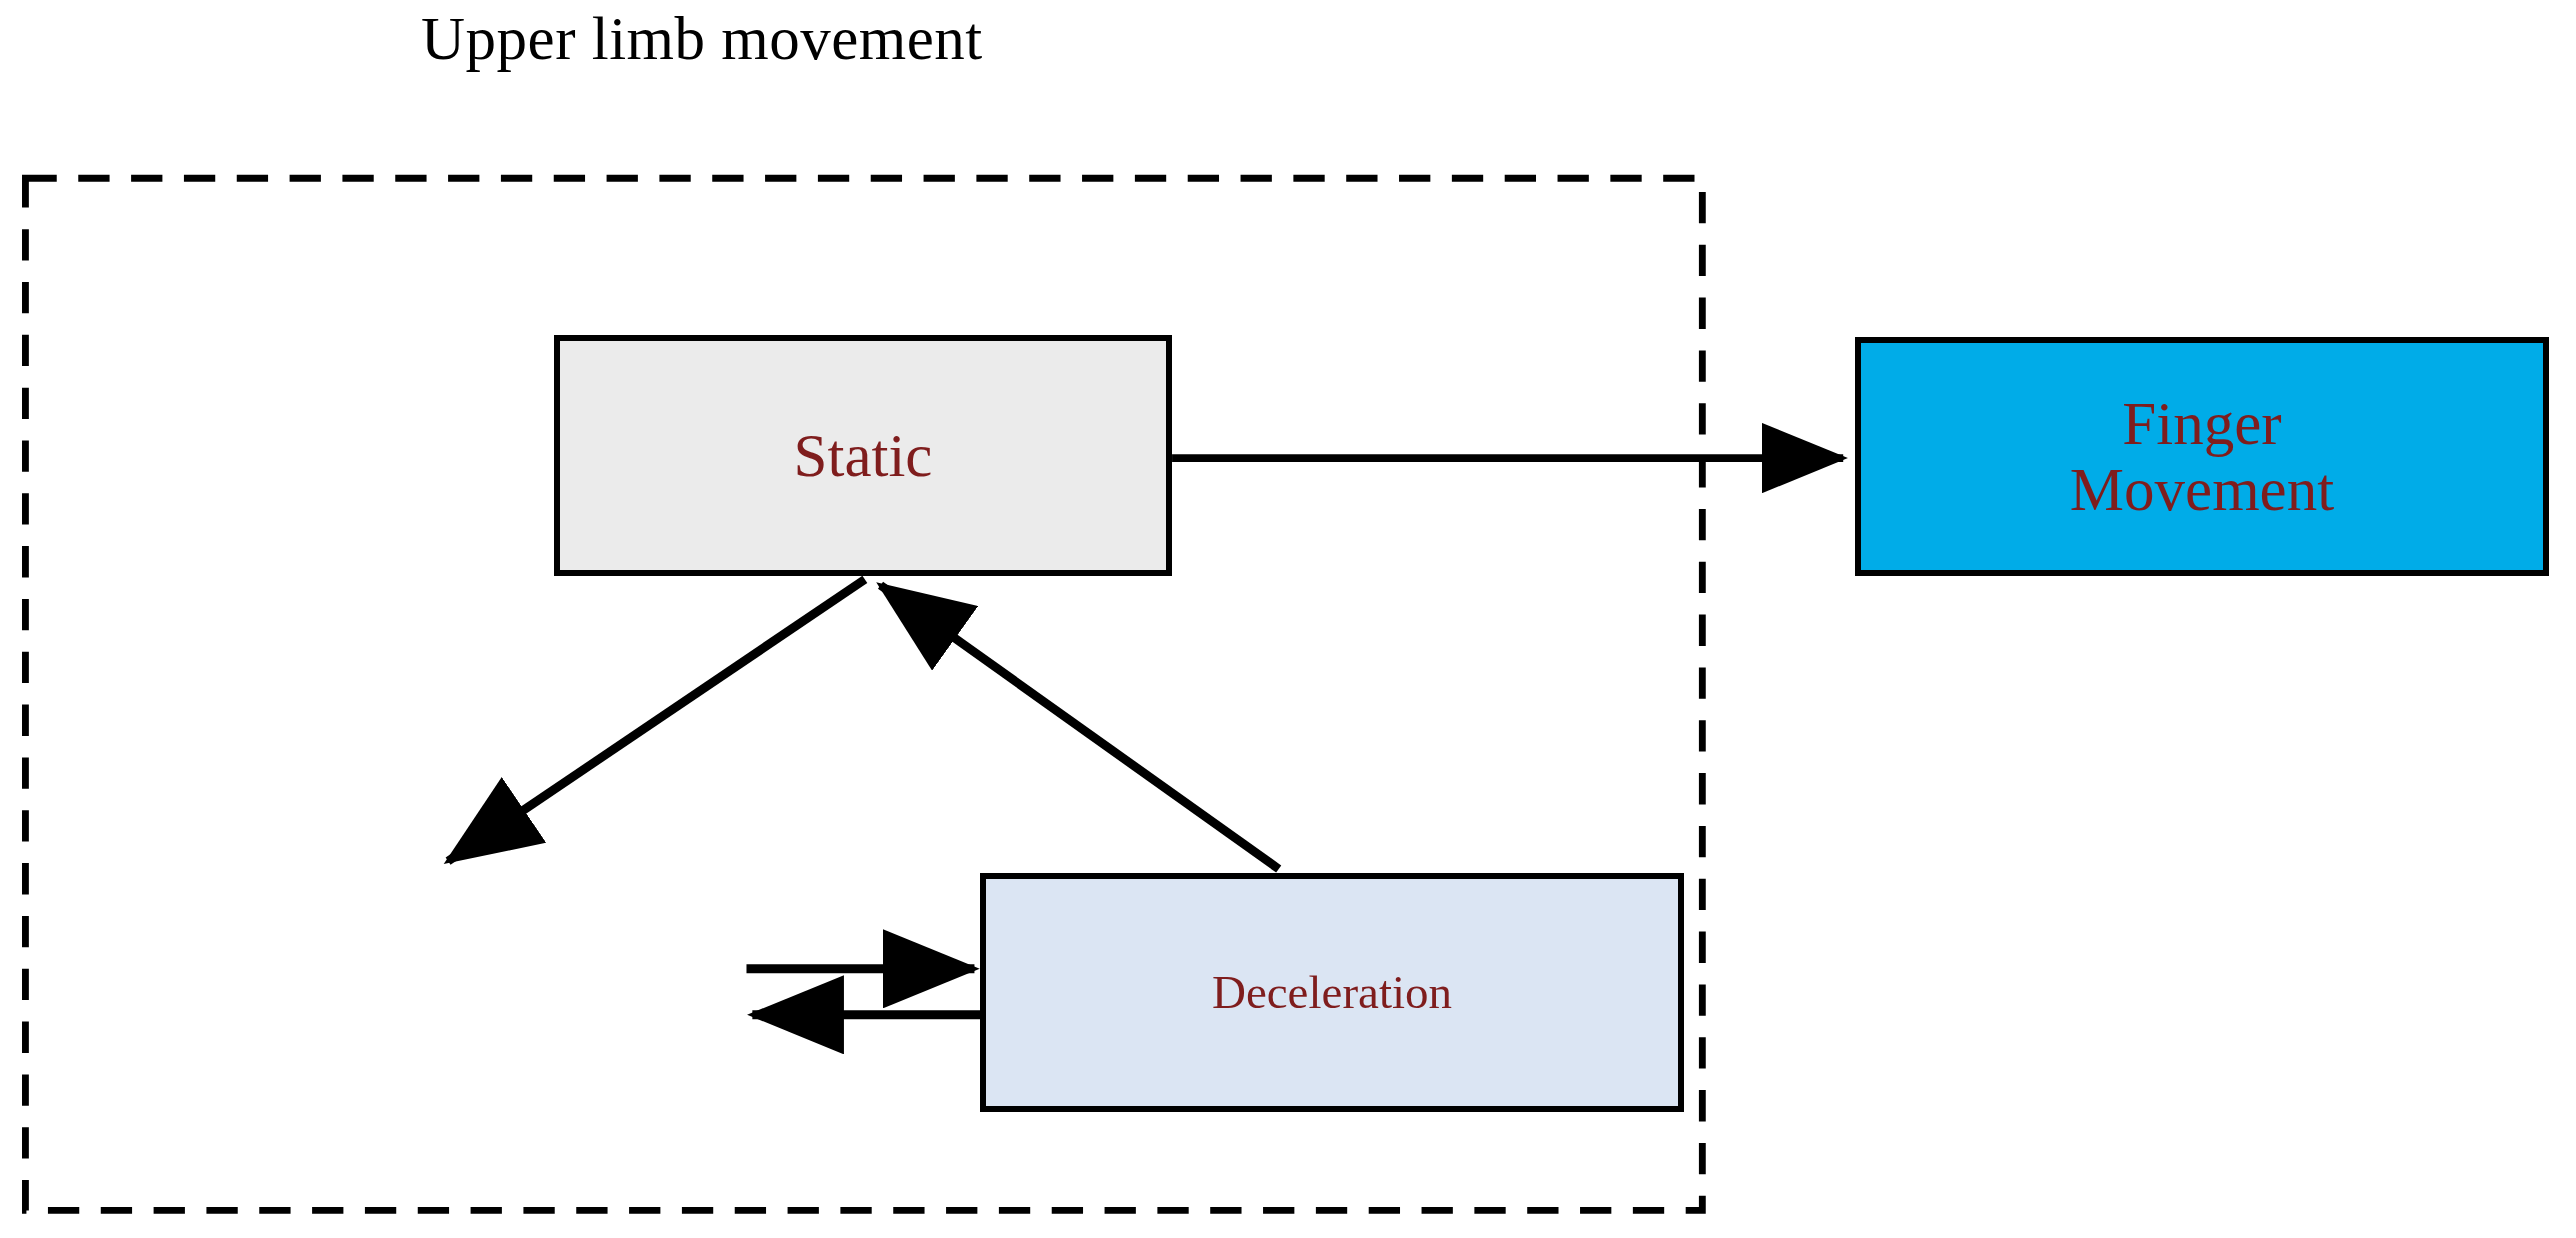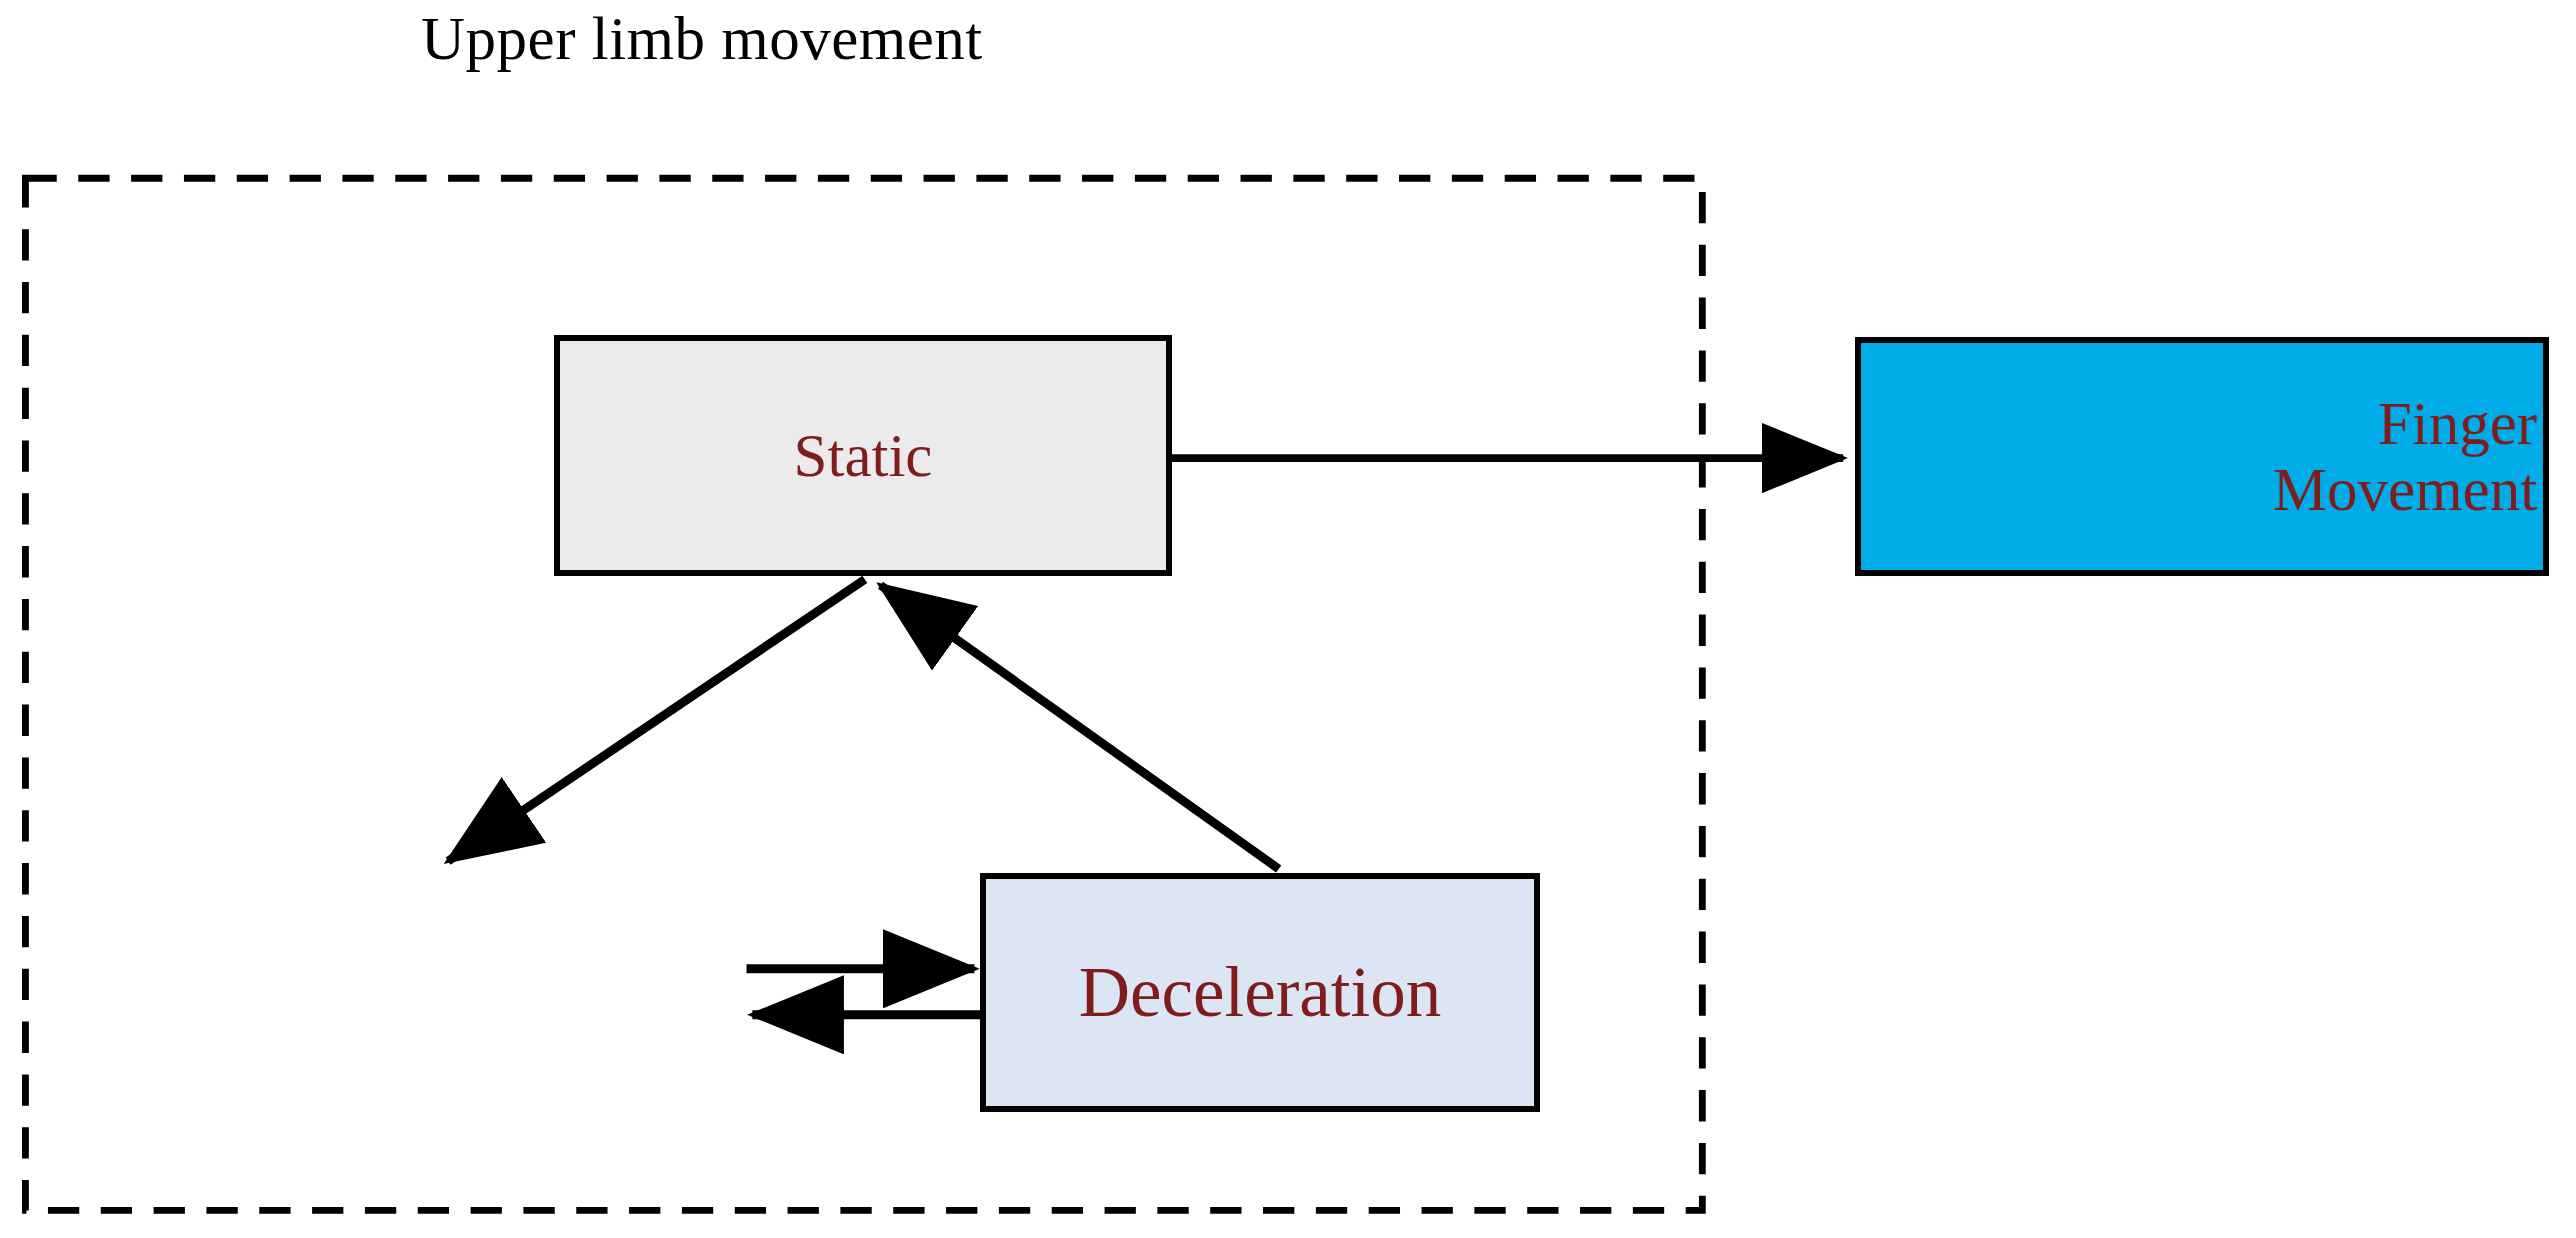--- a/index.html
+++ b/index.html
@@ -65,23 +65,23 @@
   .node-acceleration {
     left: 131px;
     top: 873px;
     width: 615px;
     height: 239px;
     font-size: 61px;
   }
   .node-deceleration {
     left: 980px;
     top: 873px;
-    width: 560px;
+    width: 704px;
     height: 239px;
-    font-size: 71px;
+    font-size: 47px;
   }
   .node-finger-movement {
     left: 1855px;
     top: 337px;
     width: 694px;
     height: 239px;
     font-size: 61px;
   }
 </style>
 </head>
@@ -113,19 +113,19 @@
 
   <div class="node node-static" style="background:#ebebeb;">
     <span class="node-label">Static</span>
   </div>
 
 
   <div class="node node-deceleration" style="background:#dbe5f3;">
     <span class="node-label">Deceleration</span>
   </div>
 
-  <div class="node node-finger-movement" style="background:#00ace8;text-align:right;">
+  <div class="node node-finger-movement" style="background:#00ace8;">
     <span class="node-label">Finger
 Movement</span>
   </div>
 
 </div>
 
 
 </body></html>

